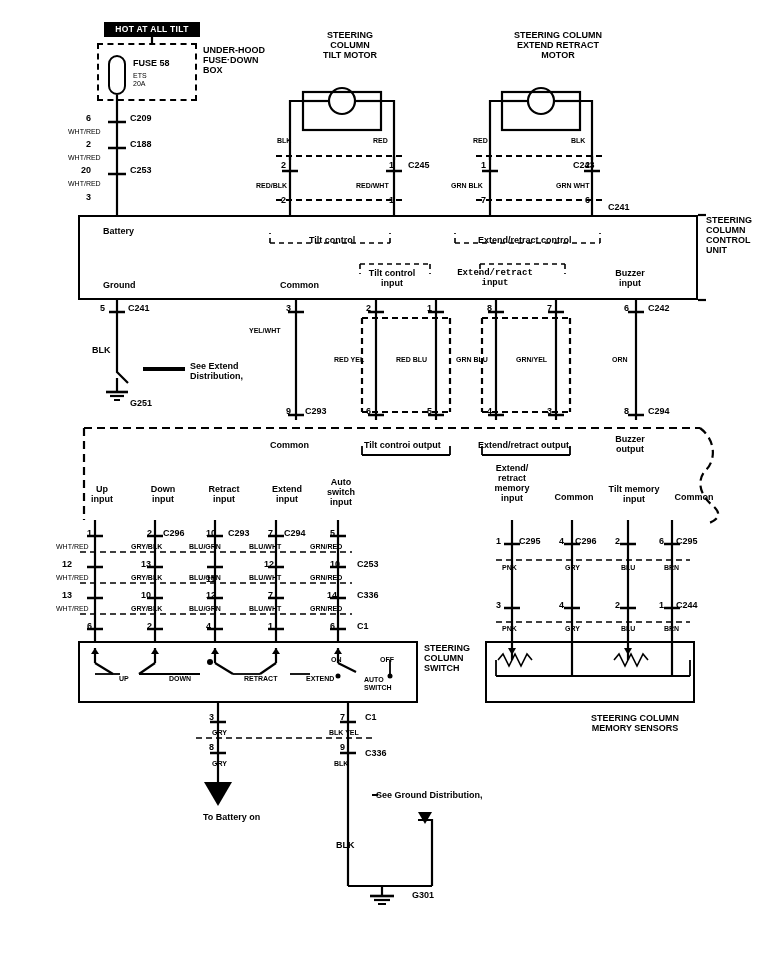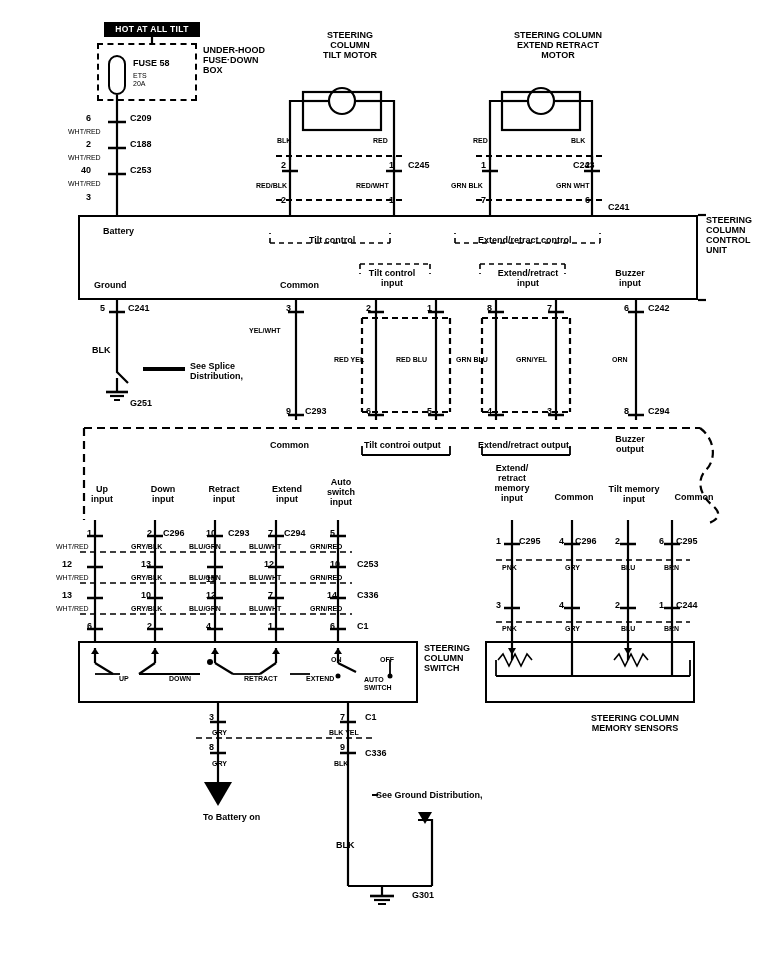--- a/index.html
+++ b/index.html
@@ -90,21 +90,21 @@
 MOTOR</div>
 
   <div class="lbl b sz9" style="left:86px; top:113px;">6</div>
   <div class="lbl b sz9" style="left:130px; top:113px;">C209</div>
   <div class="lbl sz7" style="left:68px; top:128px;">WHT/RED</div>
 
   <div class="lbl b sz9" style="left:86px; top:139px;">2</div>
   <div class="lbl b sz9" style="left:130px; top:139px;">C188</div>
   <div class="lbl sz7" style="left:68px; top:154px;">WHT/RED</div>
 
-  <div class="lbl b sz9" style="left:81px; top:165px;">40</div>
+  <div class="lbl b sz9" style="left:81px; top:165px;">20</div>
   <div class="lbl b sz9" style="left:130px; top:165px;">C253</div>
   <div class="lbl sz7" style="left:68px; top:180px;">WHT/RED</div>
 
   <div class="lbl b sz9" style="left:86px; top:192px;">3</div>
 
   <div class="lbl b sz7" style="left:277px; top:137px;">BLK</div>
   <div class="lbl b sz7" style="left:373px; top:137px;">RED</div>
   <div class="lbl b sz7" style="left:473px; top:137px;">RED</div>
   <div class="lbl b sz7" style="left:571px; top:137px;">BLK</div>
 
@@ -126,39 +126,39 @@
   <div class="lbl b sz9" style="left:481px; top:195px;">7</div>
   <div class="lbl b sz9" style="left:585px; top:195px;">6</div>
   <div class="lbl b sz9" style="left:608px; top:202px;">C241</div>
 
   <div class="box" style="left:78px; top:215px; width:620px; height:85px;"></div>
 
   <div class="lbl b sz9" style="left:103px; top:226px;">Battery</div>
   <div class="lbl b sz9" style="left:309px; top:235px;">Tilt control</div>
   <div class="lbl b sz9" style="left:478px; top:235px;">Extend/retract control</div>
 
-  <div class="lbl b sz9" style="left:94px; top:280px;">Ground</div>
+  <div class="lbl b sz9" style="left:103px; top:280px;">Ground</div>
   <div class="lbl b sz9" style="left:280px; top:280px;">Common</div>
   <div class="lbl b sz9 c" style="left:357px; top:268px; width:70px;">Tilt control
 input</div>
-  <div class="lbl b sz9 c" style="left:483px; top:268px; width:90px;">Extend/retract
+  <div class="lbl b sz9 c" style="left:450px; top:268px; width:90px;font-family:Liberation Mono, monospace;">Extend/retract
 input</div>
   <div class="lbl b sz9 c" style="left:605px; top:268px; width:50px;">Buzzer
 input</div>
 
   <div class="lbl b sz9" style="left:706px; top:215px;">STEERING
 COLUMN
 CONTROL
 UNIT</div>
 
   <div class="lbl b sz9" style="left:100px; top:303px;">5</div>
   <div class="lbl b sz9" style="left:128px; top:303px;">C241</div>
 
   <div class="lbl b sz9" style="left:92px; top:345px;">BLK</div>
-  <div class="lbl b sz9" style="left:190px; top:361px;">See Splice
+  <div class="lbl b sz9" style="left:190px; top:361px;">See Extend
 Distribution,</div>
   <div class="lbl b sz9" style="left:130px; top:398px;">G251</div>
 
   <div class="lbl b sz9" style="left:286px; top:303px;">3</div>
   <div class="lbl b sz9" style="left:366px; top:303px;">2</div>
   <div class="lbl b sz9" style="left:427px; top:303px;">1</div>
   <div class="lbl b sz9" style="left:487px; top:303px;">8</div>
   <div class="lbl b sz9" style="left:547px; top:303px;">7</div>
   <div class="lbl b sz9" style="left:624px; top:303px;">6</div>
   <div class="lbl b sz9" style="left:648px; top:303px;">C242</div>

